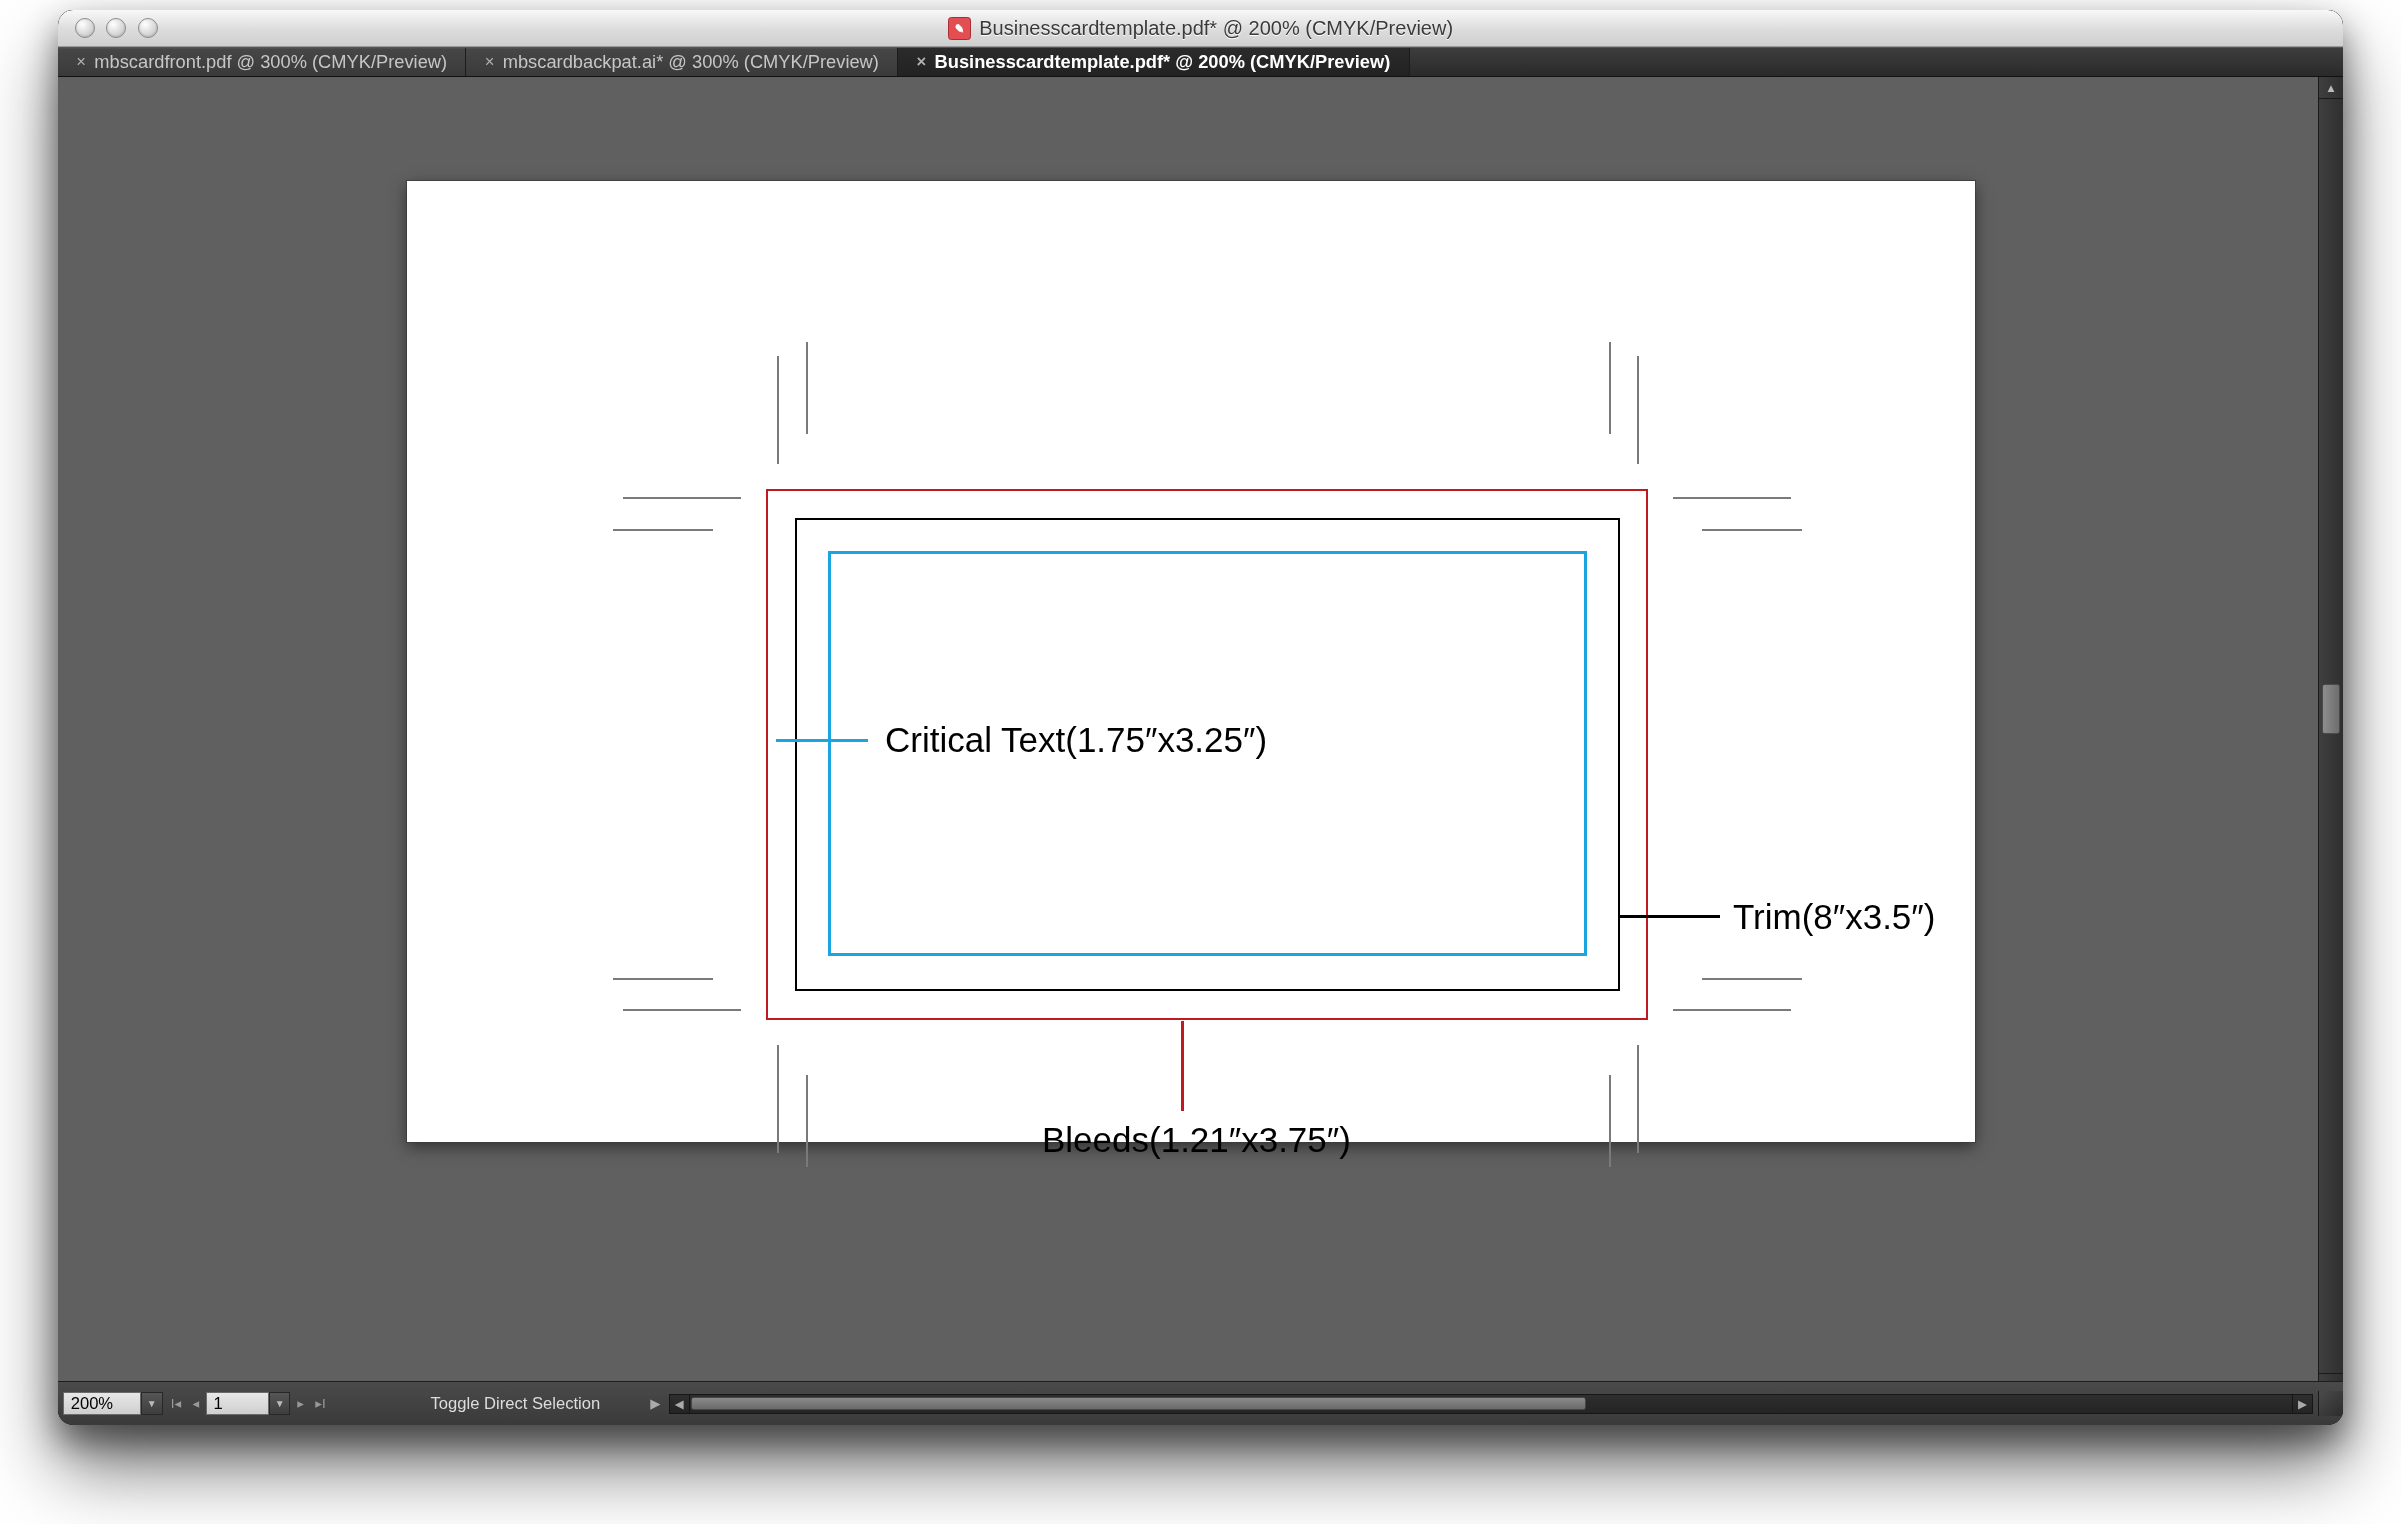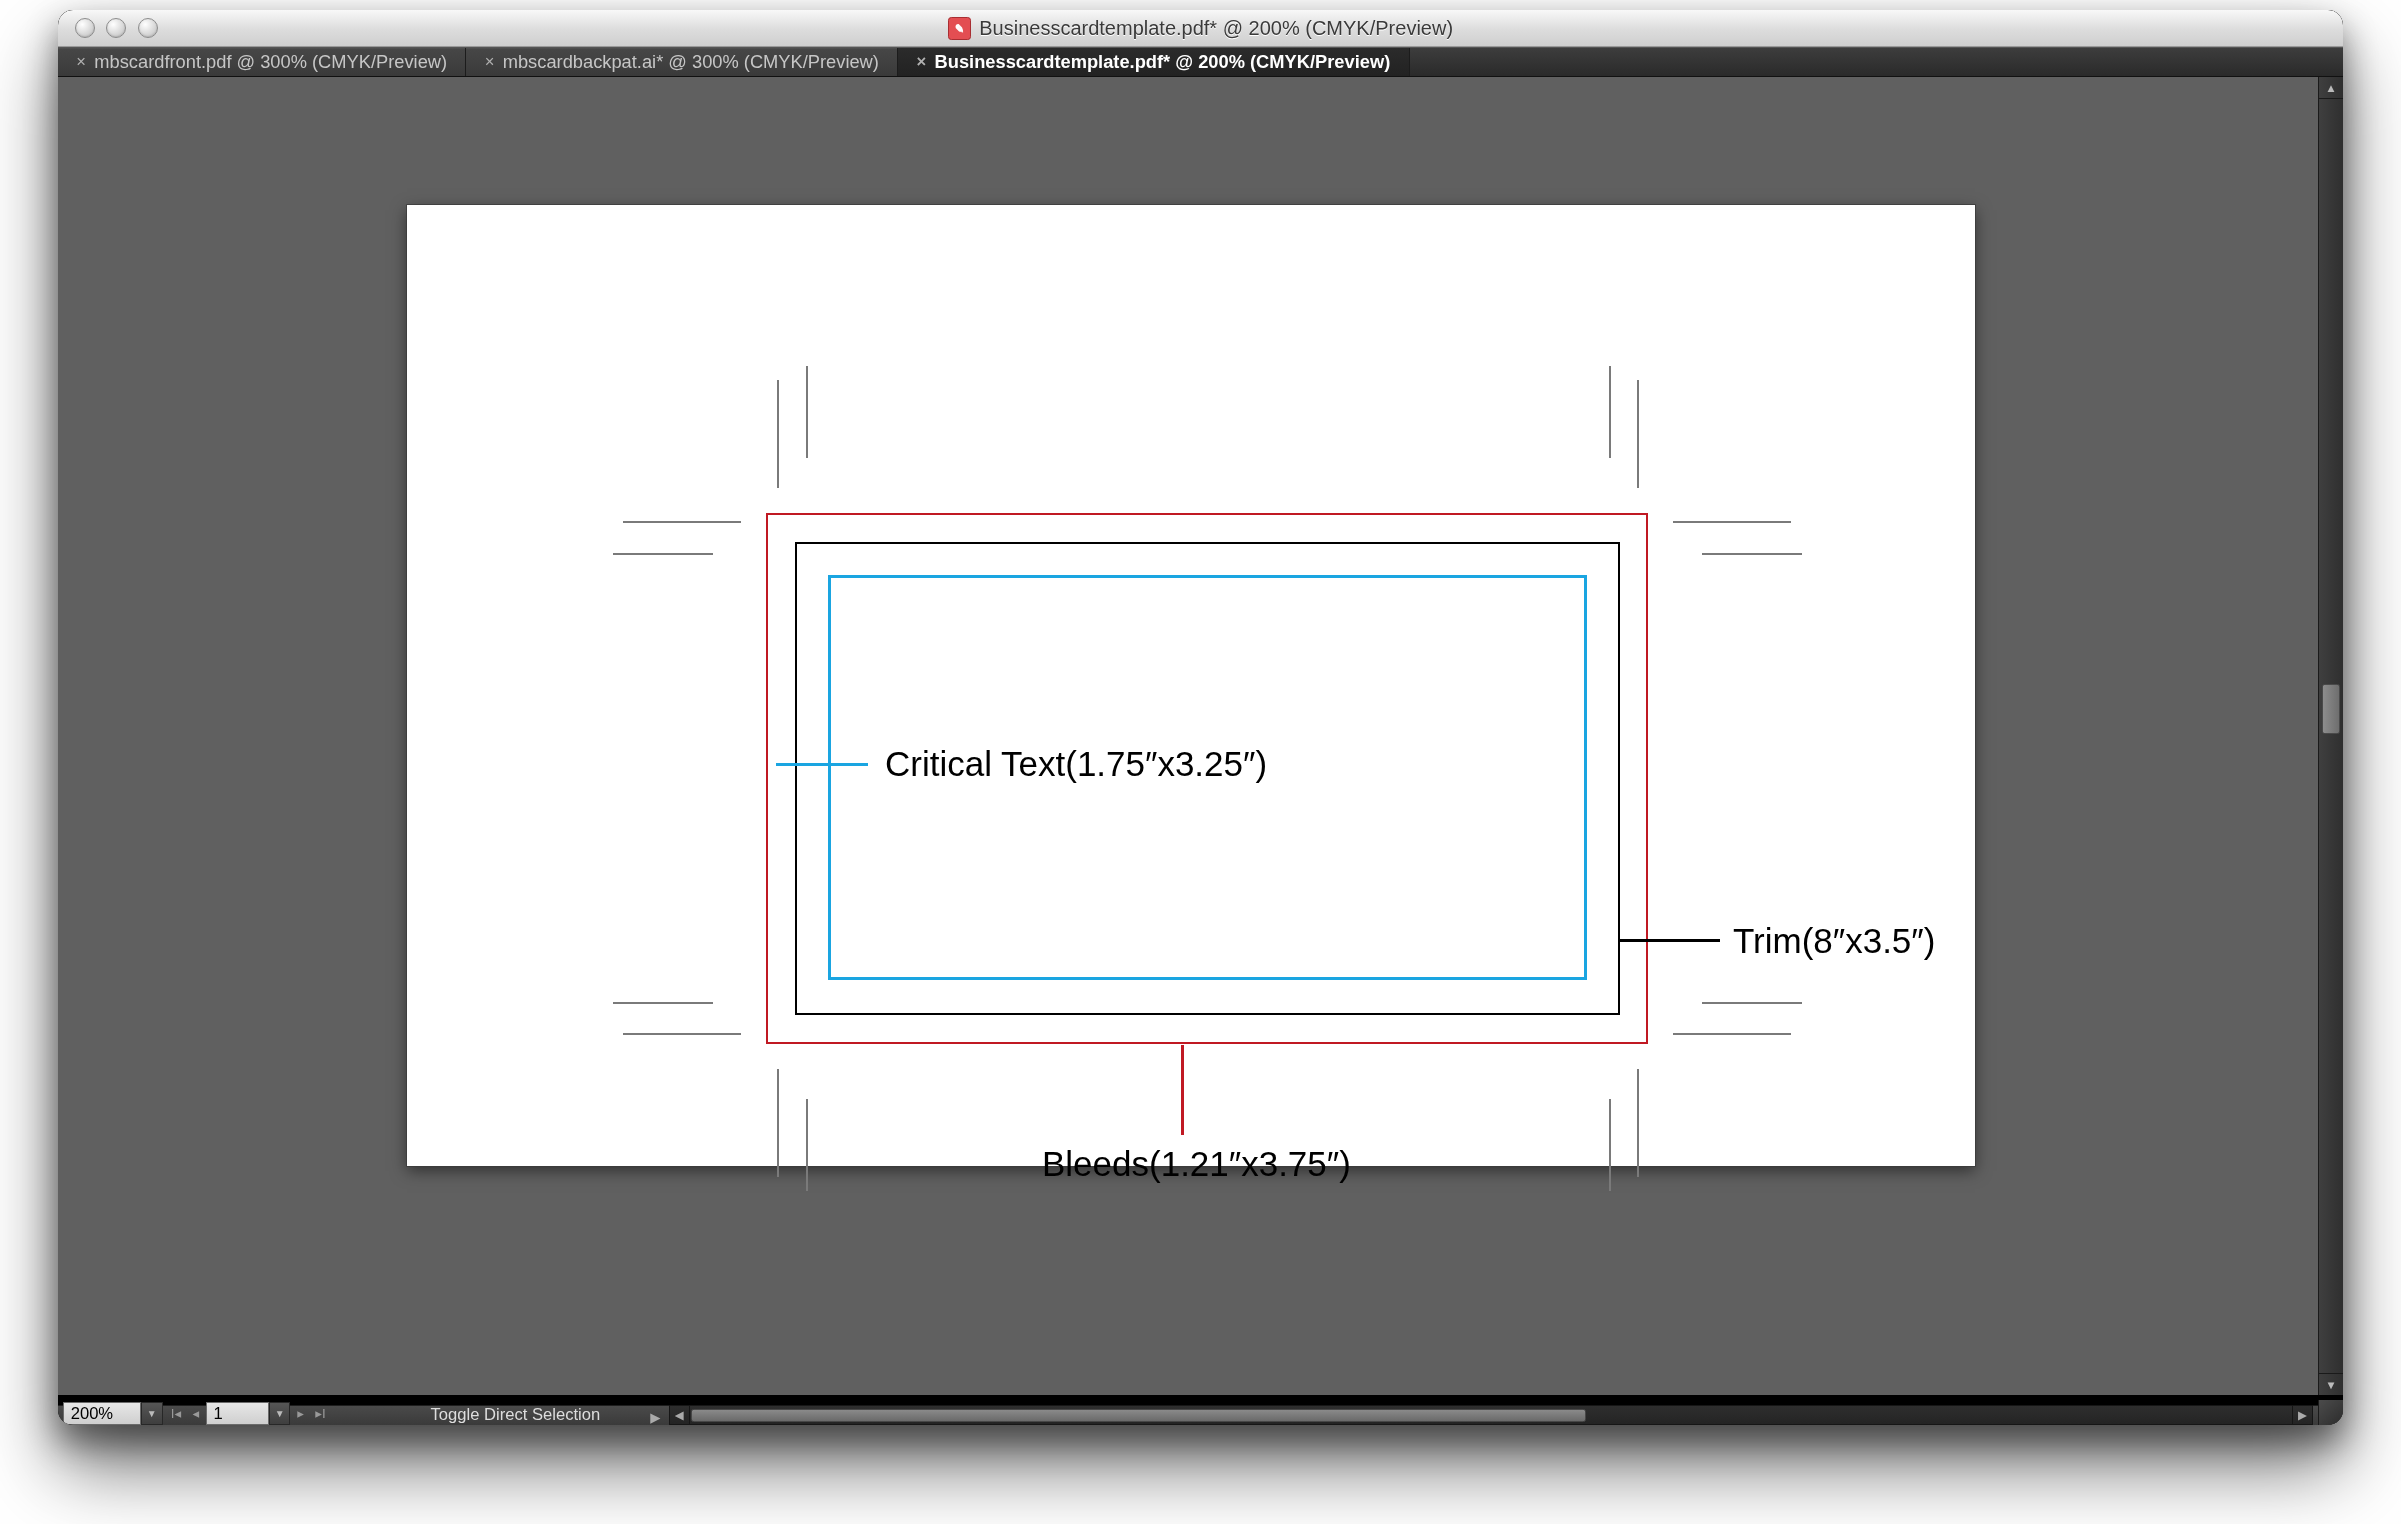--- a/index.html
+++ b/index.html
@@ -51,44 +51,44 @@
   }
   .vscroll { position:absolute; right:0; top:0; bottom:0; width:25px;
     background: linear-gradient(90deg,#3f3f3f,#2f2f2f);
     border-left:0.8px solid #1a1a1a; }
   .vscroll .up, .vscroll .dn { position:absolute; left:0; right:0; height:21.6px; display:flex;align-items:center;justify-content:center;color:#bbb;font-size:11.6px;}
   .vscroll .up{top:0;border-bottom:0.8px solid #1a1a1a;} .vscroll .dn{bottom:0;border-top:0.8px solid #1a1a1a;}
   .vscroll .thumb{position:absolute; left:3.3px; right:3.3px; top:607px; height:50px; background:linear-gradient(90deg,#8d8d8d,#6e6e6e); border:0.8px solid #4a4a4a; border-radius:2.5px;}
 
   .artboard {
     position:absolute; left:349px; top:104px; width:1568px; height:961px;
-    background:#fff; box-shadow: 0 0 0 0.8px #3c3c3c, 0 5px 15px rgba(0,0,0,.5); margin-top: 24px;
+    background:#fff; box-shadow: 0 0 0 0.8px #3c3c3c, 0 5px 15px rgba(0,0,0,.5);
   }
   
   .mark { position:absolute; background:#7a7a7a; }
   
   .mh { height:1.7px; width:118px; }
   
   .mv { width:1.7px; height:108px; }
 
   
   .box { position:absolute; border-style:solid; }
   .bleed { left:359px; top:308px; width:882px; height:531px; border:2.5px solid #c01923; }
   .trim  { left:388px; top:337px; width:825px; height:473px; border:2.5px solid #000; }
   .crit  { left:421px; top:370px; width:759px; height:405px; border:3.3px solid #1aa5e1; }
 
   
   .label { position:absolute; font-family: "Myriad Pro","Segoe UI",Arial,sans-serif; color:#000; font-size: 35px; white-space:nowrap; }
   .leader { position:absolute; background:currentColor; }
 
   .statusbar {
-    position:absolute; left:0; right:0; bottom:0; height:20px;
+    position:absolute; left:0; right:0; bottom:0; height:44px;
     background: linear-gradient(#4a4a4a,#3a3a3a);
     border-top:0.8px solid #1e1e1e;
-    display:flex; align-items:flex-end; color:#ccc; font-size:16.6px;
+    display:flex; align-items:center; color:#ccc; font-size:16.6px;
   }
   .zoombox { width:78px; height:23px; margin-left:5px; background:linear-gradient(#e7e7e7,#cfcfcf); color:#000; border:0.8px solid #6b6b6b; display:flex;align-items:center; padding:0 6.7px; font-size:16.6px;}
   .dd { width:21.6px; height:23px; background:linear-gradient(#565656,#3e3e3e); border:0.8px solid #272727; display:flex;align-items:center;justify-content:center;color:#bbb;font-size:10px;}
   .navset { display:flex; align-items:center; margin-left:3.3px; }
   .navbtn { width:20px; height:23px; display:flex;align-items:center;justify-content:center;color:#999;font-size:13.3px; }
   .pagefield { width:63px; height:23px; background:linear-gradient(#e7e7e7,#cfcfcf); color:#000; border:0.8px solid #6b6b6b; padding:0 6.7px; font-size:16.6px; display:flex;align-items:center;}
   .status-msg { margin-left: 100px; font-size:16.6px; color:#ddd; }
   .status-arrow { margin-left: 50px; color:#aaa; font-size:13.3px; }
   .hscroll { flex:1; position:relative; margin:0 5px 0 8.3px; height:20px; background:linear-gradient(#2e2e2e,#242424); border:0.8px solid #161616; }
   .hscroll .lbtn,.hscroll .rbtn{position:absolute;top:0;bottom:0;width:20px;display:flex;align-items:center;justify-content:center;color:#aaa;font-size:11.6px;}

